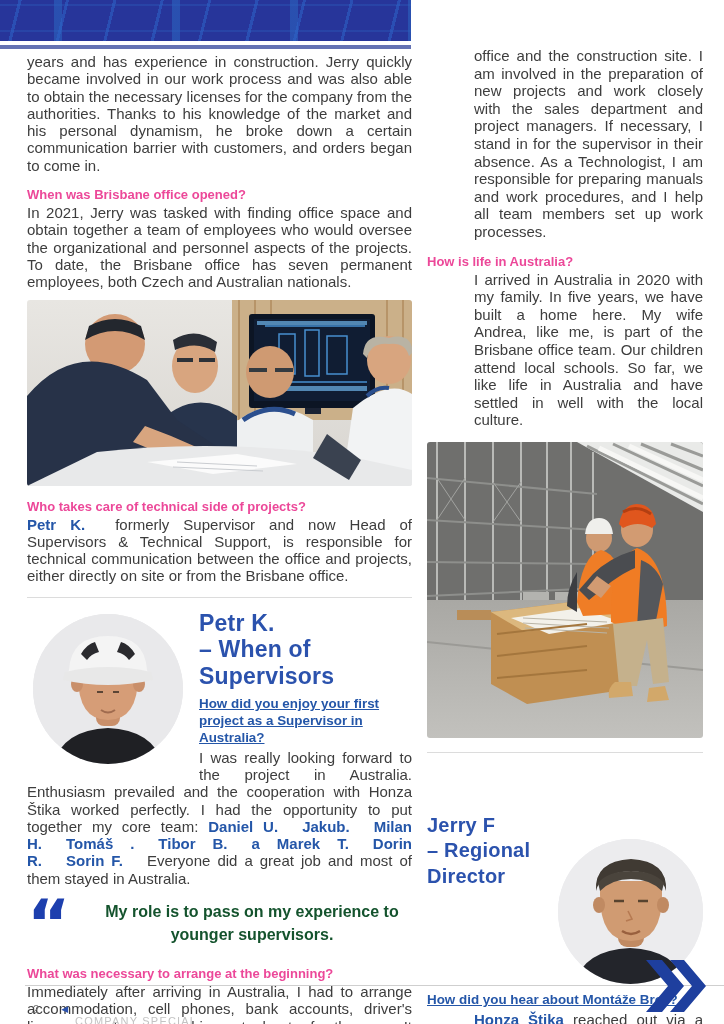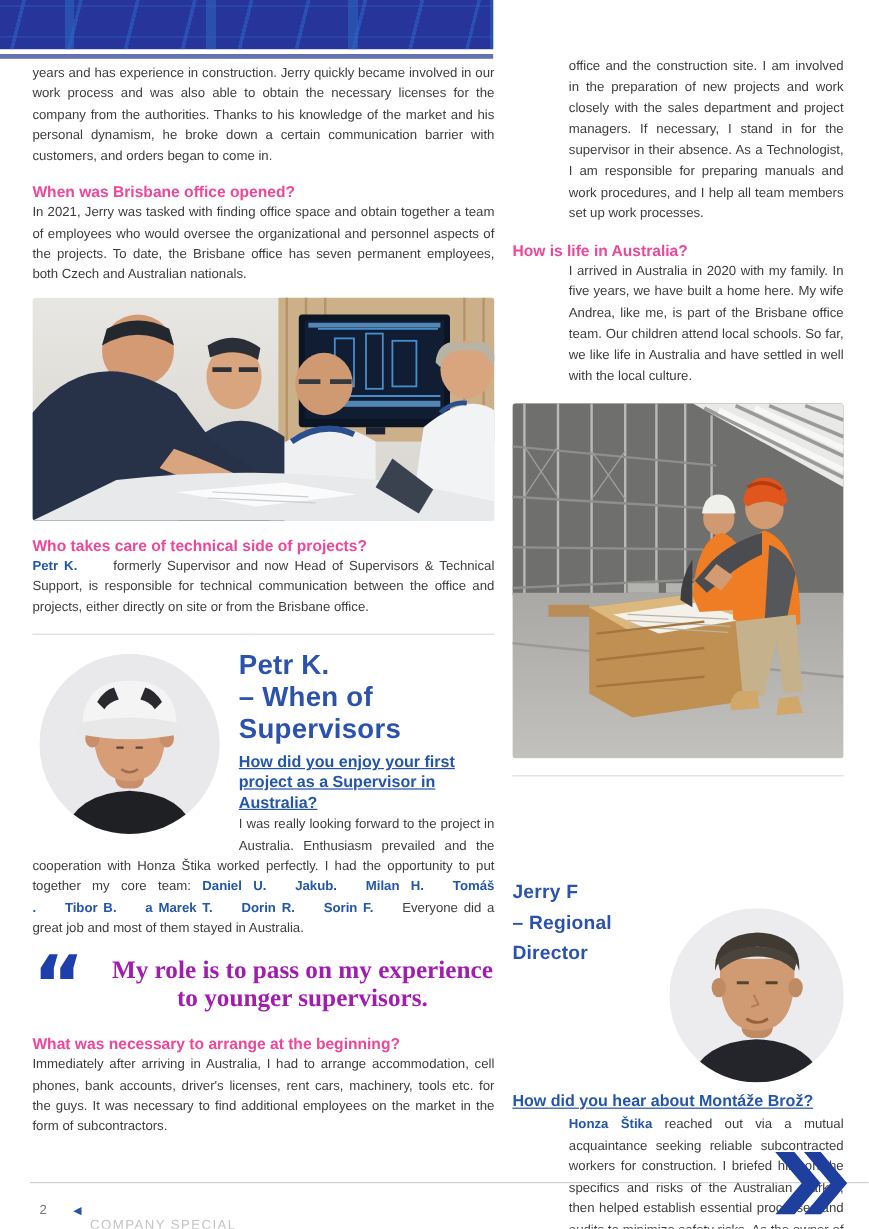--- a/index.html
+++ b/index.html
@@ -19,21 +19,21 @@
       repeating-linear-gradient(0deg,rgba(45,95,190,0) 0 9px,rgba(44,96,190,.35) 9px 11px,rgba(45,95,190,0) 11px 26px),
       #27359a;
   }
   .topbar-line{
     position:absolute;left:0;top:45px;width:411px;height:4px;background:#6472b3;
   }
   
   .col-left{position:absolute;left:27px;top:53px;width:385px;}
   .col-right{position:absolute;left:427px;top:47px;width:276px;}
   p.body{
-    margin:0;font-size:11px;line-height:17.3px;text-align:justify;color:#3d3d3d;
+    margin:0;font-size:15px;line-height:17.3px;text-align:justify;color:#3d3d3d;
   }
   .col-right p.body{line-height:17.6px;margin-left:47px;}
   .question{
     margin:12px 0 1px 0;font-size:13px;line-height:17px;font-weight:bold;color:#ec4899;
   }
   .name-blue{color:#2456a8;font-weight:bold;}
   .gap-sm{margin-right:30px;}
   .gap{margin-right:24px;}
   .divider{border:none;border-top:1px solid #dcdcdc;margin:12px 0;}
   
@@ -52,29 +52,29 @@
   .sub-question{
     margin:7px 0 2px 0;font-size:13.4px;line-height:16.8px;font-weight:bold;color:#2456a8;text-decoration:underline;
   }
   .quote-block{position:relative;margin:14px 0 4px 0;min-height:52px;}
   .quote-mark{
     position:absolute;left:0;top:-6px;font-family:"DejaVu Sans",sans-serif;
     font-size:66px;line-height:60px;font-weight:bold;color:#1d3fae;
   }
   .quote-text{
     margin:0 0 0 60px;width:330px;text-align:center;
-    font-size:21px;line-height:22.5px;font-weight:bold;color:#a21caf;font-family:Liberation Serif, serif;
+    font-size:16px;line-height:22.5px;font-weight:bold;color:#14532d;
   }
   
   .jerry{margin-top:10px;}
   .portrait-right{
     float:right;width:145px;height:145px;border-radius:50%;overflow:hidden;
     margin:26px 0 8px 10px;background:#ececee;
   }
-  .jerry .big-name{margin-top:84px;font-size:16px;line-height:25.5px;}
+  .jerry .big-name{margin-top:60px;font-size:20px;line-height:25.5px;}
   .jerry .sub-question{clear:both;margin-top:9px;}
   
   .footer-line{position:absolute;left:25px;right:0;top:985px;border-top:1px solid #cfcfcf;}
   .footer{position:absolute;left:33px;top:991px;display:flex;align-items:center;font-size:11px;}
   .page-num{color:#777;margin-right:22px;}
   .tri{color:#2b52ad;font-size:9px;margin-right:7px;}
   .footer-label{color:#c3c3c3;letter-spacing:1.2px;margin-top:24px;}
   .chevrons{position:absolute;left:644px;top:960px;width:62px;height:52px;}
   .clearfix::after{content:"";display:table;clear:both;}
 </style>

